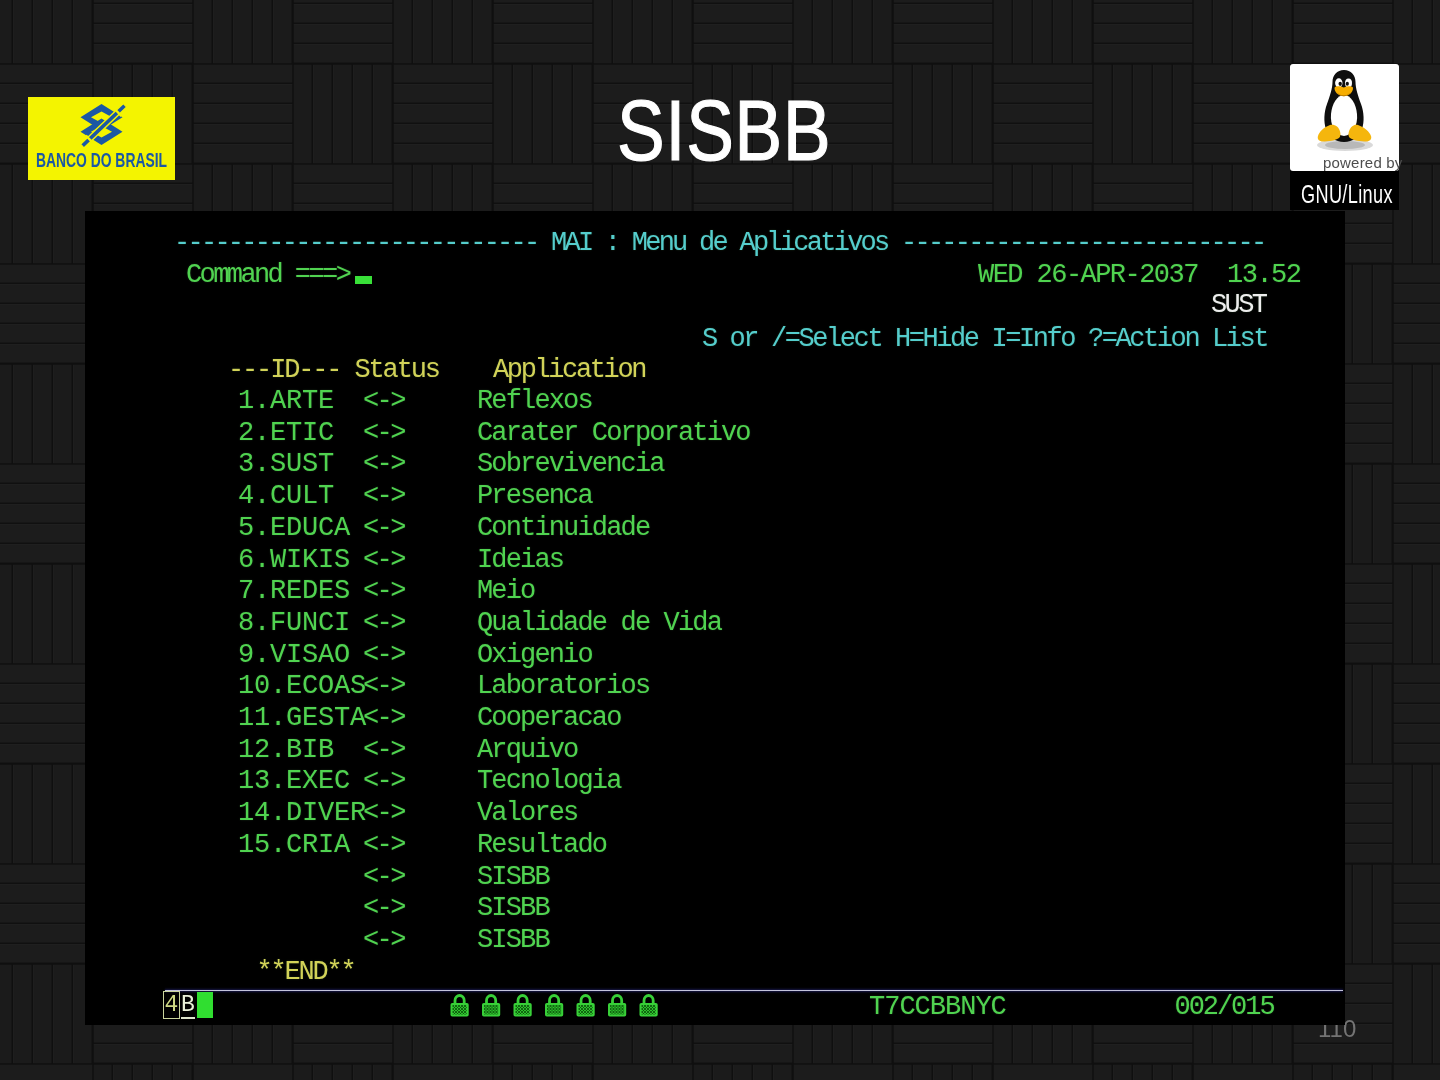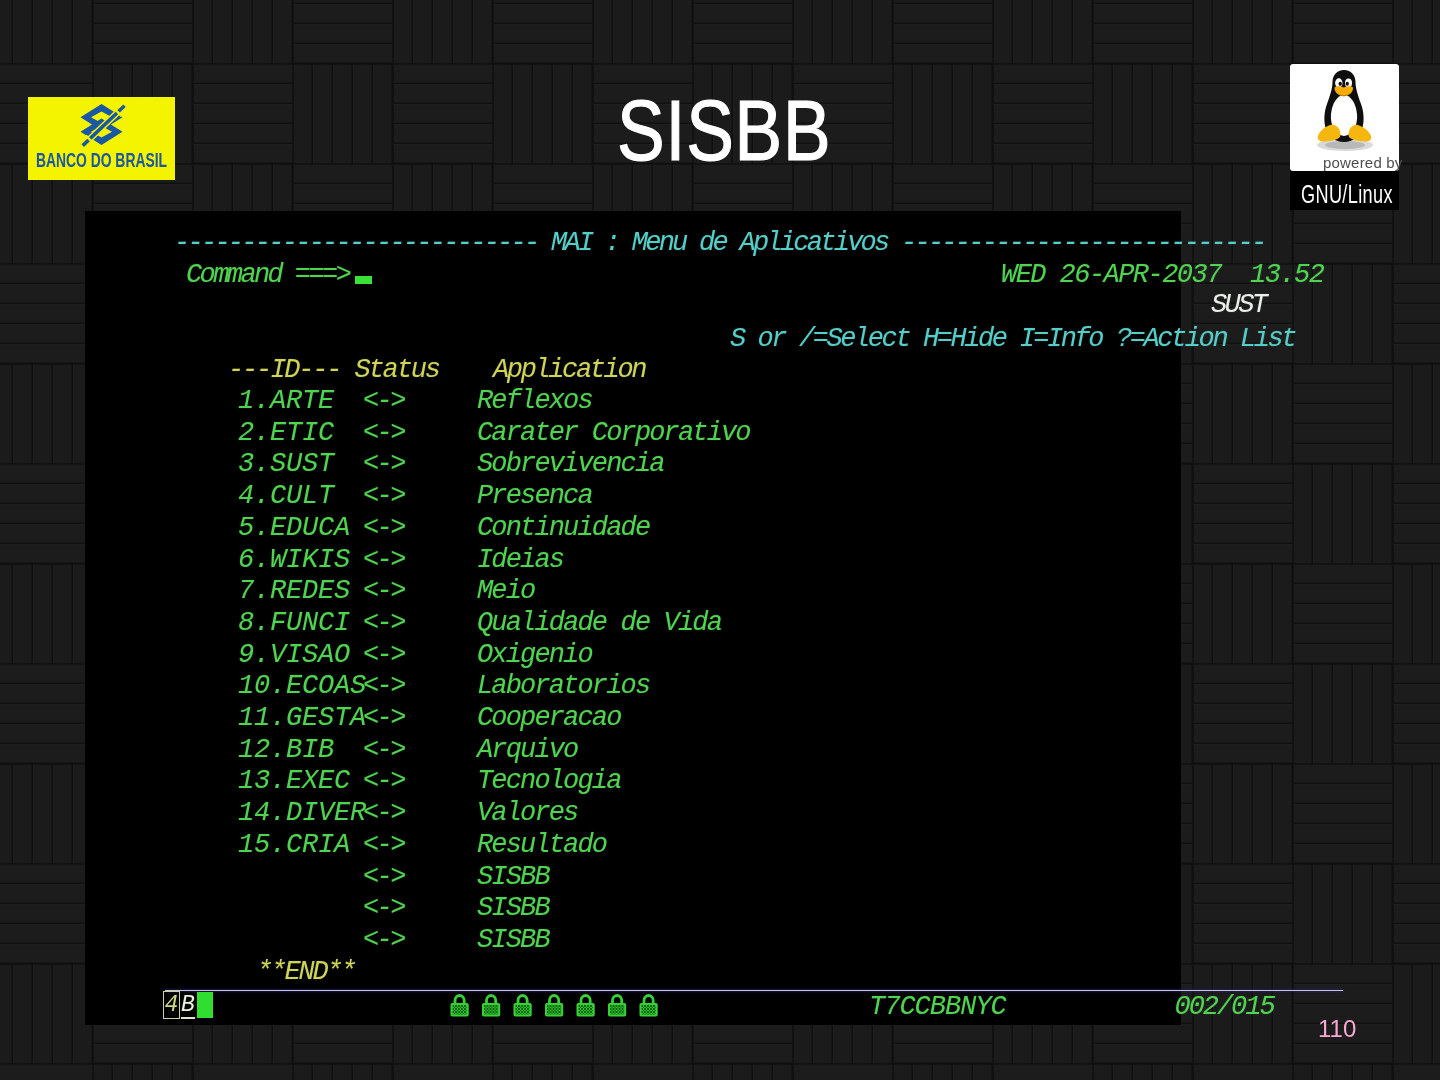--- a/index.html
+++ b/index.html
@@ -1,19 +1,19 @@
 <!DOCTYPE html>
 <html><head>
 <meta charset="utf-8">
 <style>
   html,body{margin:0;padding:0;}
   body{width:1440px;height:1080px;background:#191919;position:relative;overflow:hidden;
        font-family:"Liberation Sans", sans-serif;}
   #bg{position:absolute;left:0;top:0;}
-  .term{position:absolute;left:85px;top:211px;width:1096px;height:814px;background:#000;font-style:italic;}
+  .term{position:absolute;left:85px;top:211px;width:1260px;height:814px;background:#000;}
   .tl{position:absolute;font-family:"Liberation Mono",monospace;font-size:27px;line-height:27px;white-space:pre;text-shadow:0 0 2px rgba(140,255,140,0.18);}
   .cy{color:#55cdcd;}
   .gr{color:#50d350;margin-left:8px;}
   .yw{color:#d2d258;}
   .wh{color:#ededed;}
 </style>
 </head>
 <body>
 <svg id="bg" width="1440" height="1080" xmlns="http://www.w3.org/2000/svg">
   <defs>
@@ -66,29 +66,29 @@
   <ellipse cx="28.2" cy="14.8" rx="1.7" ry="2.1" fill="#111"></ellipse>
   <ellipse cx="35.3" cy="14.8" rx="1.6" ry="2" fill="#111"></ellipse>
   <path d="M23,18 C24.5,16.8 28.8,17.2 31.8,18.5 C34.8,17.2 39,16.8 40.5,18 C41.8,19 40.5,23 38,25 C36,26.6 33.8,27.2 31.8,27.2 C29.8,27.2 27.6,26.6 25.6,25 C23.1,23 21.8,19 23,18 Z" fill="#f6ad00"></path>
   <path d="M24.5,23.5 Q31.8,29 39,23.5 Q35.3,27.3 31.8,27.2 Q28.3,27.3 24.5,23.5 Z" fill="#b97a00"></path>
   <path d="M18,56 C12,58 7,63 6,67 C5,70 7,72.5 11,72.5 C16,72.5 24,71.5 27,69 C30,66.5 28,60 25,57.5 C23,56 20.5,55.3 18,56 Z" fill="#f5b60d"></path>
   <path d="M46,56 C52,58 58,63 59,67 C60,70 58,72.5 54,72.5 C49,72.5 41,71.5 38,69 C35,66.5 37,60 40,57.5 C42,56 43.5,55.3 46,56 Z" fill="#f5b60d"></path>
 </svg>
 <div style="position:absolute;left:1323px;top:154px;font-size:15px;color:#4d4d4d;letter-spacing:0.2px;">powered by</div>
 <div style="position:absolute;left:1301px;top:182px;font-size:25px;line-height:25px;color:#fff;transform:scaleX(0.725);transform-origin:left top;letter-spacing:0.5px;">GNU/Linux</div>
 
-<div style="position:absolute;left:1318px;top:1015px;font-size:24px;color:#f9a8d4;">110</div>
+<div style="position:absolute;left:1318px;top:1015px;font-size:24px;color:#737373;">110</div>
 
 <div class="term">
   <div class="tl cy" style="left:89px;top:19px;letter-spacing:-2.74px;">--------------------------- MAI : Menu de Aplicativos ---------------------------</div>
   <div class="tl gr" style="left:93px;top:51px;letter-spacing:-2.6px;">Command ===&gt;</div>
   <div style="position:absolute;left:270px;top:65px;width:17px;height:8px;background:#38e038;"></div>
-  <div class="tl gr" style="left:908px;top:51px;letter-spacing:-1.55px;">WED 26-APR-2037  13.52</div>
+  <div class="tl gr" style="left:885px;top:51px;letter-spacing:-1.55px;">WED 26-APR-2037  13.52</div>
   <div class="tl wh" style="left:1126px;top:81px;letter-spacing:-2.6px;">SUST</div>
-  <div class="tl cy" style="left:617px;top:114.5px;letter-spacing:-2.42px;margin-left:28px;">S or /=Select H=Hide I=Info ?=Action List</div>
+  <div class="tl cy" style="left:617px;top:114.5px;letter-spacing:-2.42px;">S or /=Select H=Hide I=Info ?=Action List</div>
   <div class="tl yw" style="left:143px;top:145.5px;letter-spacing:-2.15px;">---ID--- Status</div>
   <div class="tl yw" style="left:408px;top:145.5px;letter-spacing:-2.38px;">Application</div>
 
   <div class="tl gr" style="left:145px;top:175px;line-height:31.7px;letter-spacing:-0.2px;">1.ARTE
 2.ETIC
 3.SUST
 4.CULT
 5.EDUCA
 6.WIKIS
 7.REDES

